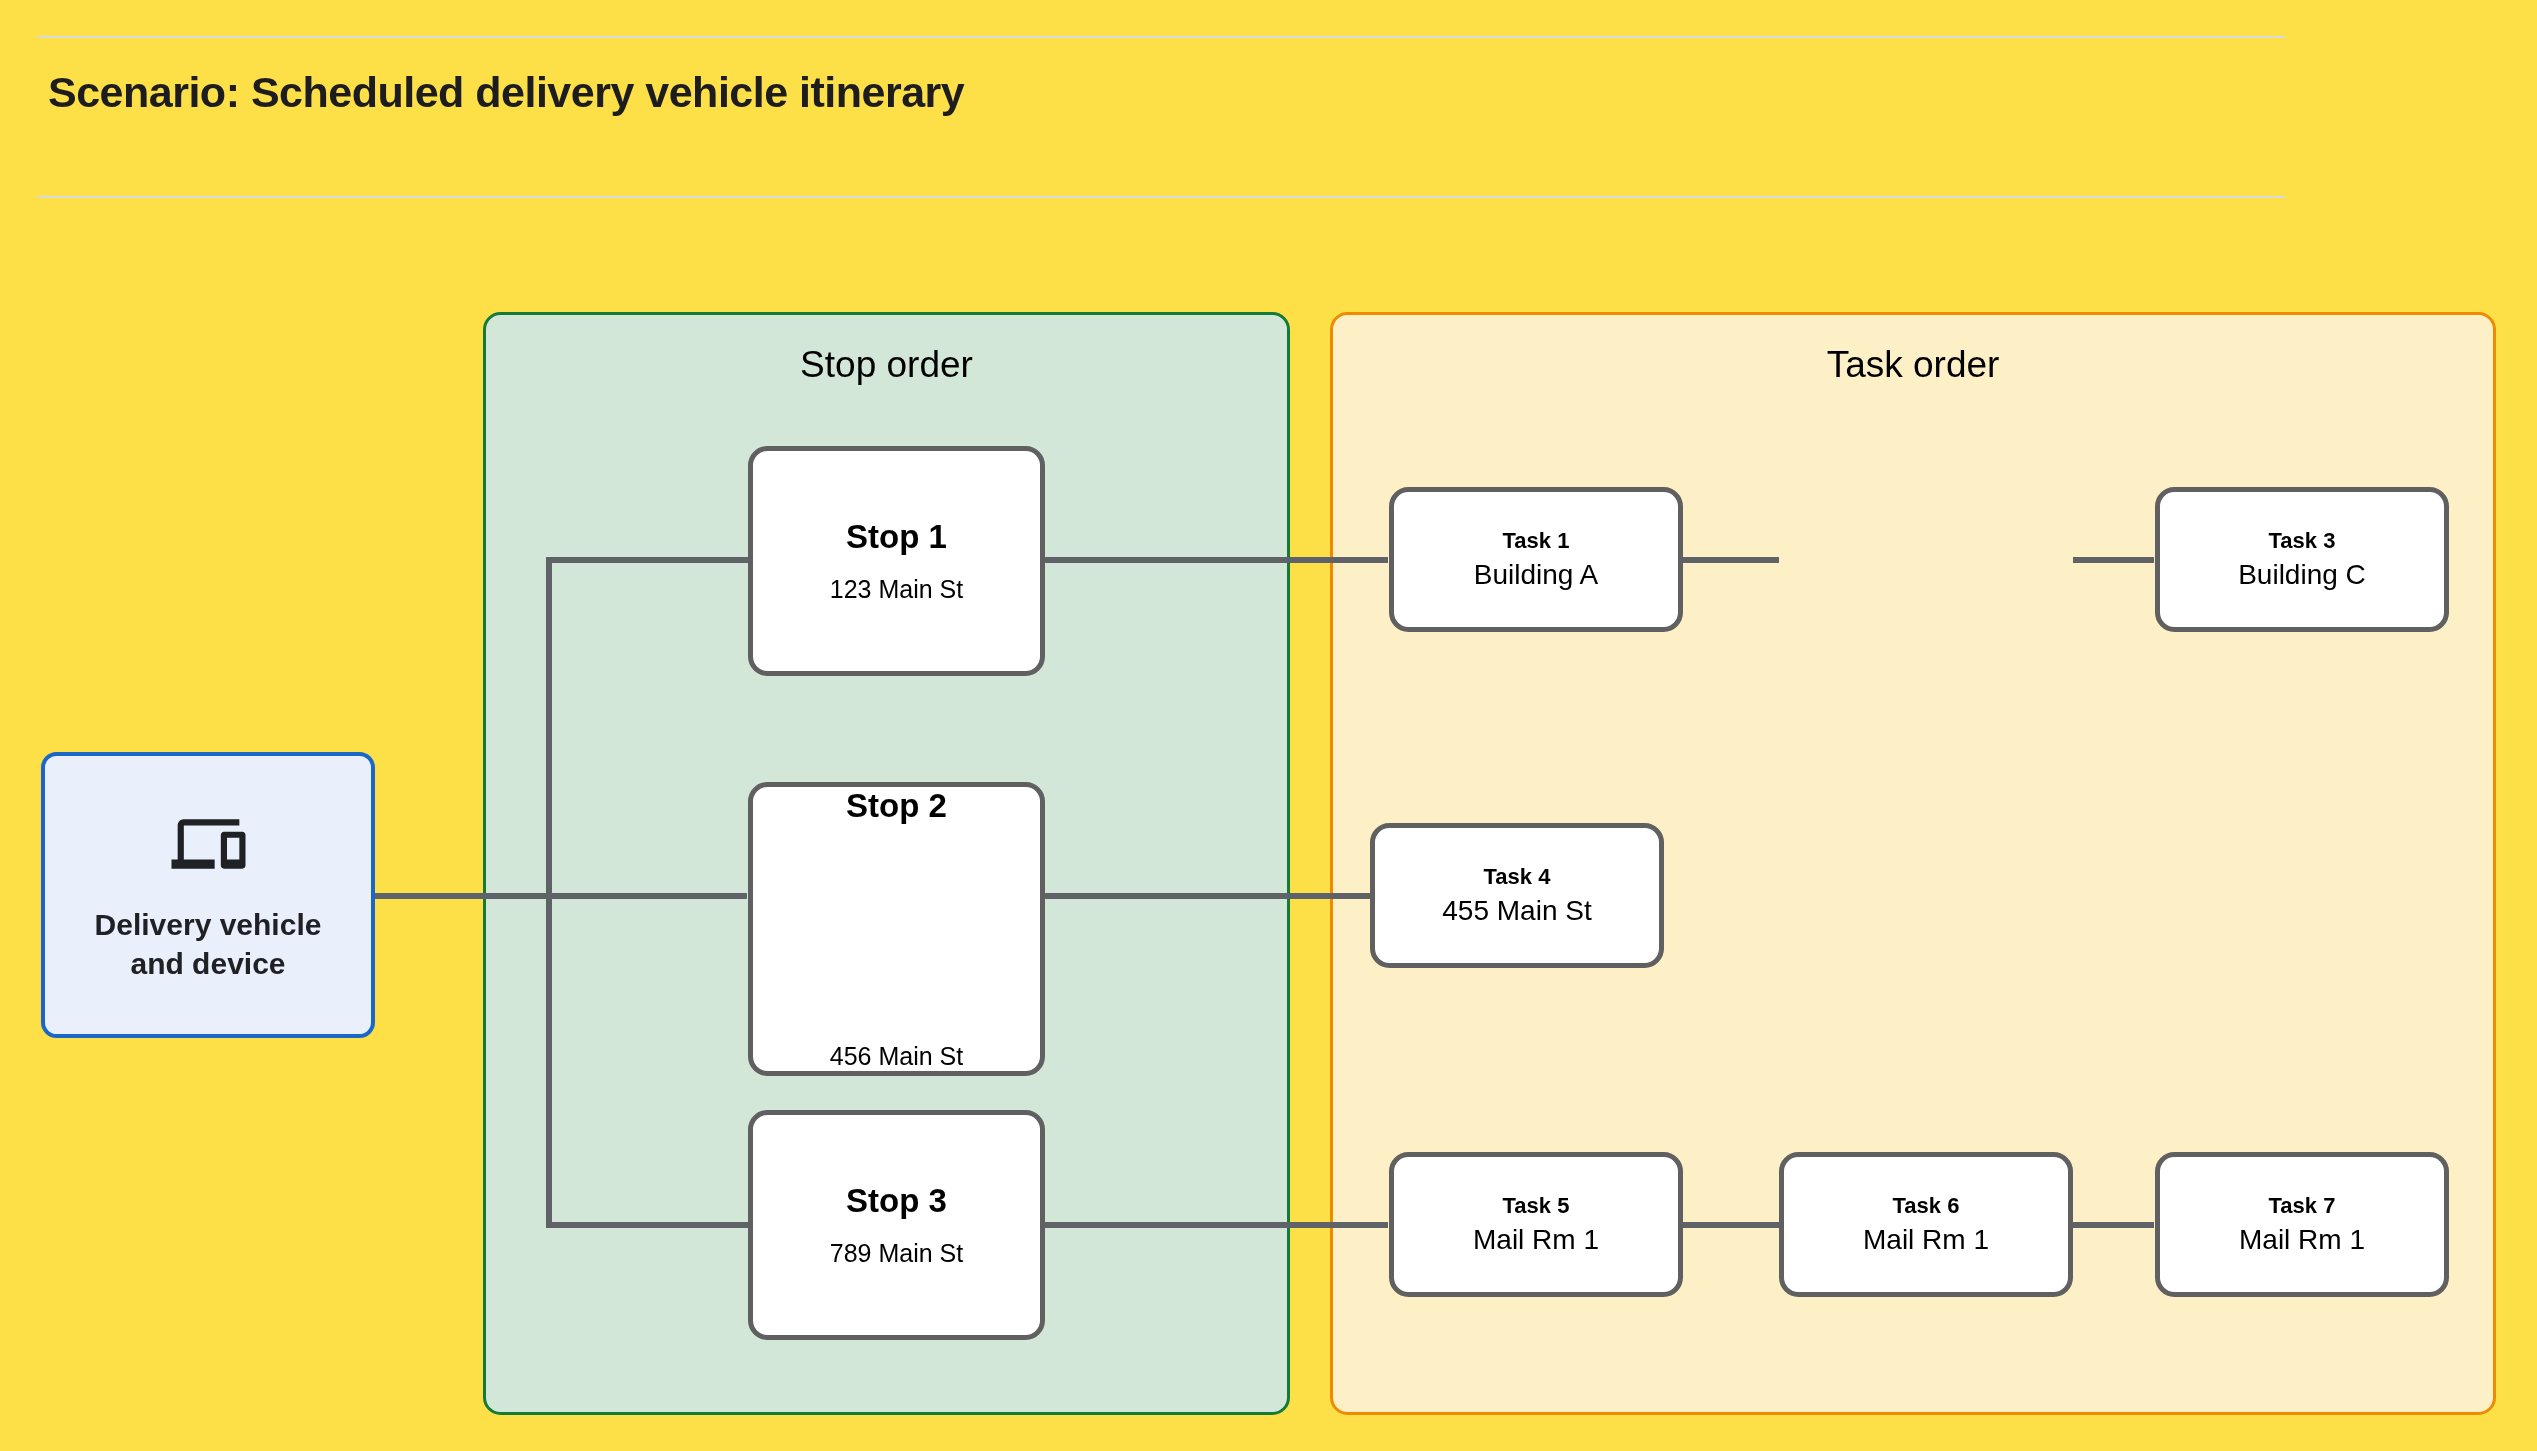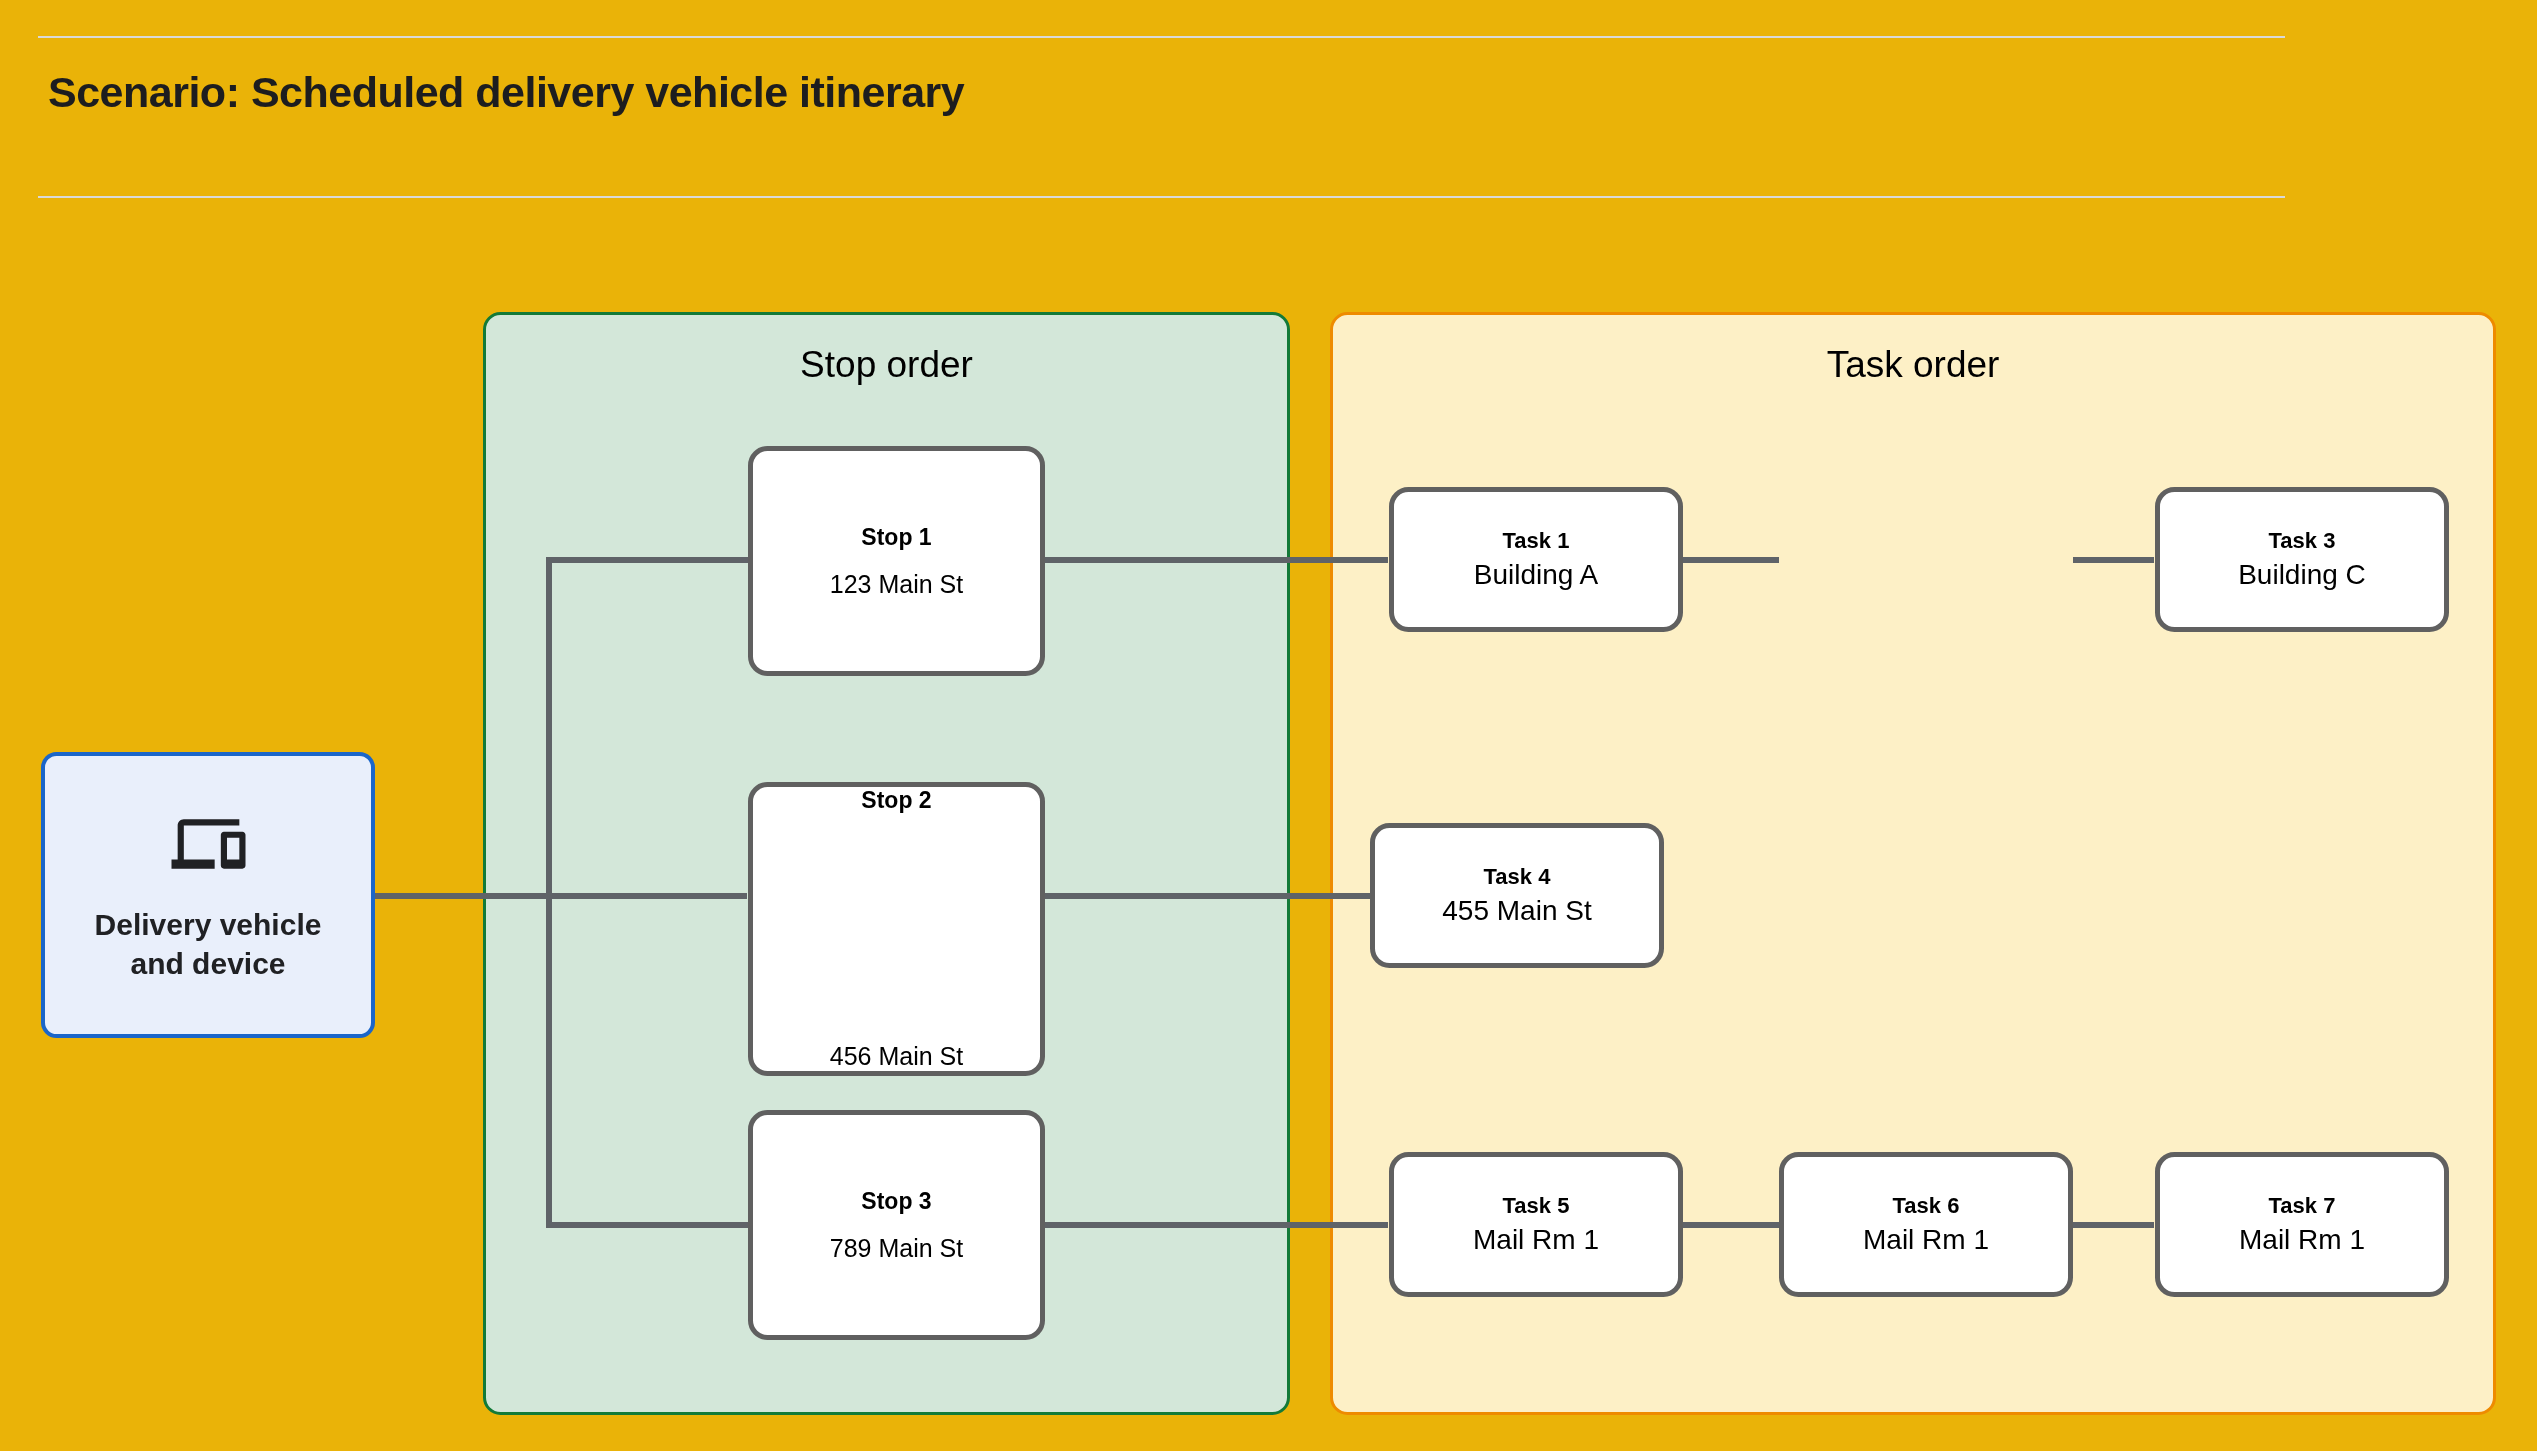--- a/index.html
+++ b/index.html
@@ -1,17 +1,17 @@
 <!DOCTYPE html>
 <html style="--green-fill: #d3e7d9; --green-border: #137a38; --orange-fill: #fdf0c6; --orange-border: #ee8b00; --blue-fill: #e9effb; --blue-border: #1b66c9; --connector-gray: #5f6368; --node-border-gray: #606060; --rule-gray: #d9d9d9;"><head>
 <meta charset="utf-8">
 <style>
   html,body{margin:0;padding:0;background:#ffffff;}
   .page{
-    position:relative;width:2538px;height:1452px;background:#eab308;
+    position:relative;width:2538px;height:1452px;background:#fde047;
     font-family:"Liberation Sans",sans-serif;color:#1d1d1f;overflow:hidden;
   }
   .rule{position:absolute;height:1.9px;background:var(--rule-gray,#d9d9d9);}
   .page-title{
     position:absolute;left:48px;top:68px;margin:0;
     font-size:43px;font-weight:700;letter-spacing:-0.5px;white-space:nowrap;
   }
   .page-subtitle{
     position:absolute;left:255px;top:124px;
     font-size:31px;font-weight:400;white-space:nowrap;
@@ -26,21 +26,21 @@
     position:absolute;top:29px;left:0;width:100%;text-align:center;
     font-size:37px;font-weight:400;color:#000;
   }
   .line{position:absolute;background:var(--connector-gray,#5f6368);z-index:2;}
   .node{
     position:absolute;box-sizing:border-box;background:#ffffff;
     border:5.8px solid var(--node-border-gray,#606060);border-radius:19.4px;
     display:flex;flex-direction:column;align-items:center;justify-content:center;
     text-align:center;z-index:3;
   }
-  .node-title{font-weight:700;font-size:23px;color:#000;}
+  .node-title{font-weight:700;font-size:33px;color:#000;}
   .node-loc{font-weight:400;font-size:25px;color:#000;margin-top:19px;}
   .node-task .node-title{font-size:22px;}
   .node-task .node-loc{font-size:28px;margin-top:4.8px;}
   .source-box{
     position:absolute;box-sizing:border-box;
     background:var(--blue-fill,#e9effb);border:4.8px solid var(--blue-border,#1b66c9);
     border-radius:15.5px;display:flex;flex-direction:column;align-items:center;
     justify-content:center;gap:25px;z-index:3;text-align:center;
   }
   .source-label{font-weight:700;font-size:30px;line-height:1.28;color:#202124;}

